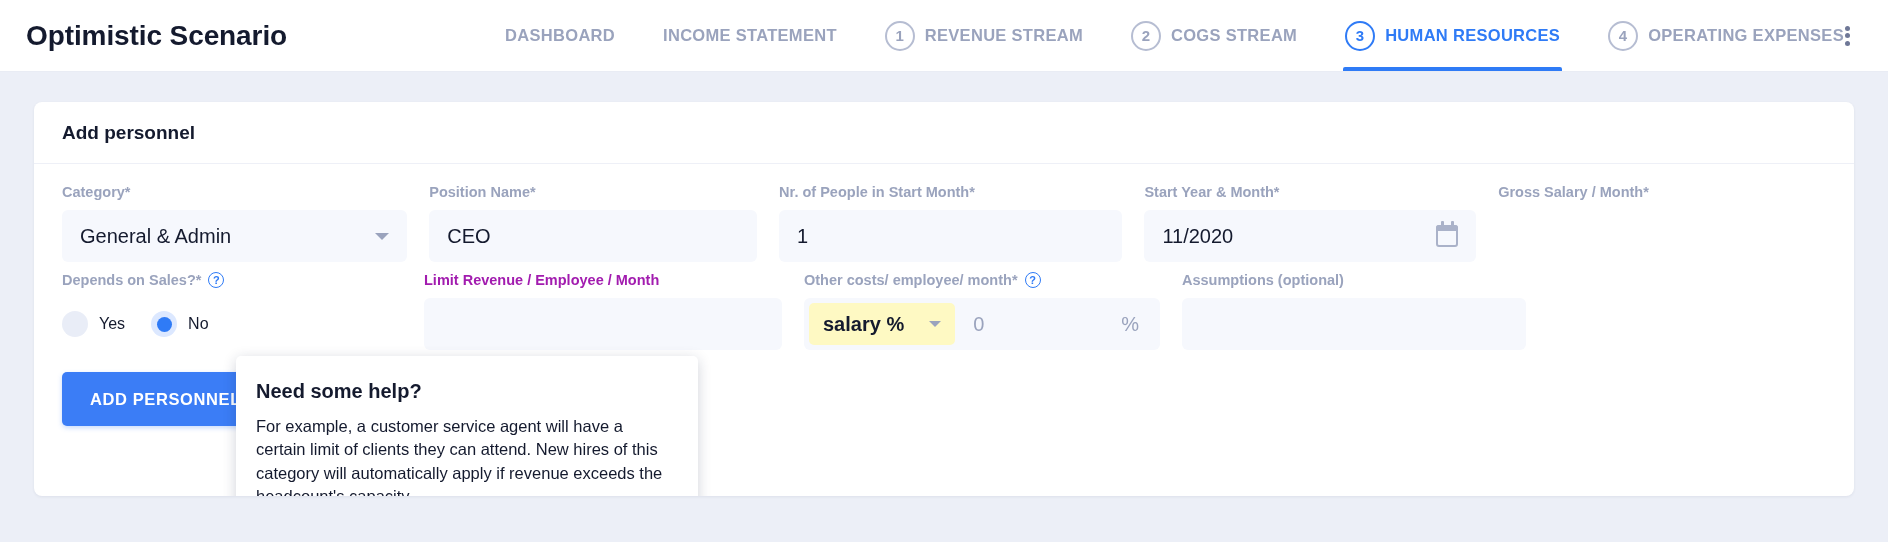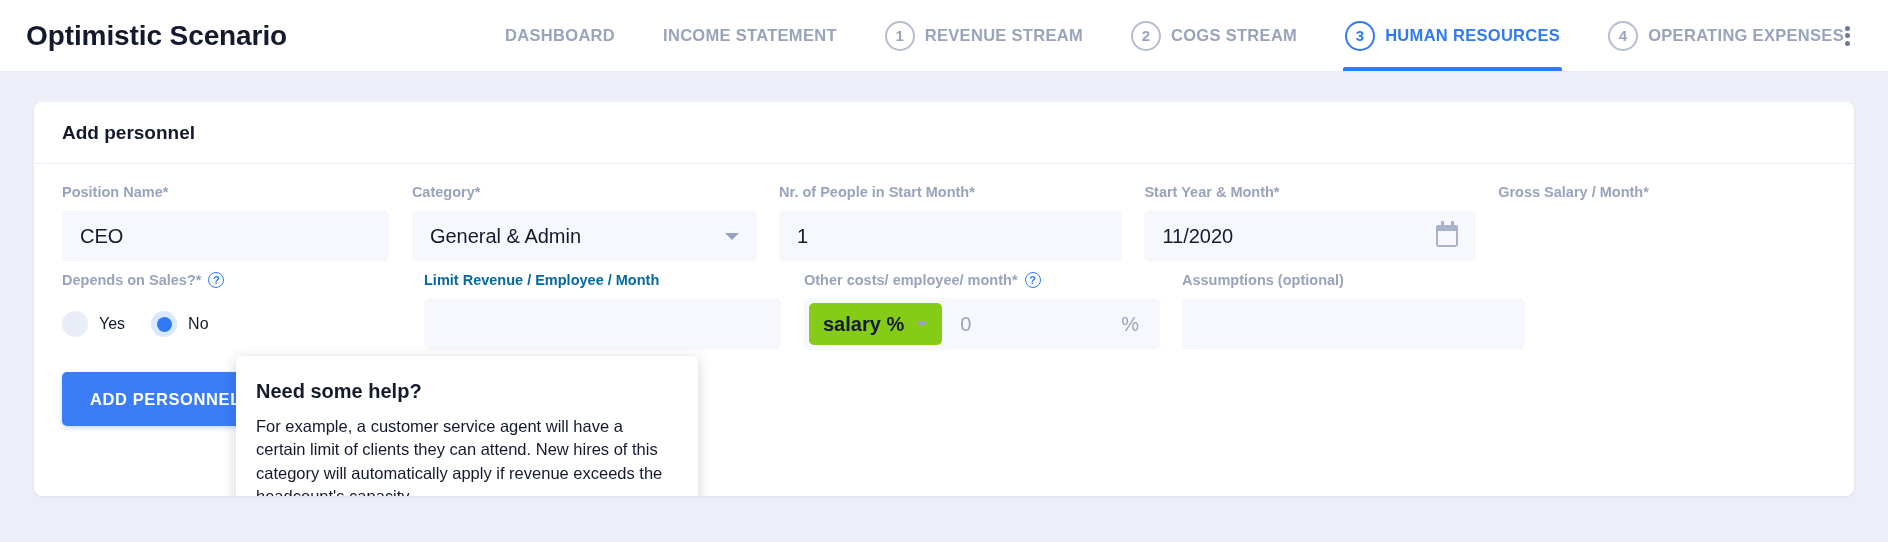--- a/index.html
+++ b/index.html
@@ -121,21 +121,21 @@
   .f-assum { width: 344px; }
 
   .label {
     font-size: 14.5px;
     font-weight: bold;
     color: #9aa3bd;
     margin-bottom: 10px;
     display: flex; align-items: center; gap: 7px;
     white-space: nowrap;
   }
-  .label.muted { color: #0369a1; }
+  .label.muted { color: #a21caf; }
 
   .help-icon {
     width: 16px; height: 16px;
     border-radius: 50%;
     border: 1.6px solid #2f7bf6;
     color: #2f7bf6;
     font-size: 11px; font-weight: bold;
     display: flex; align-items: center; justify-content: center;
     line-height: 1;
     flex: 0 0 auto;
@@ -196,23 +196,23 @@
     background: #2f7bf6;
   }
   .radio span { font-size: 16px; color: #141a2e; }
 
   
   .combo {
     height: 52px; background: #f6f8fd; border-radius: 6px;
     display: flex; align-items: center; padding: 5px;
   }
   .combo-sel {
-    background: #84cc16; border-radius: 5px;
+    background: #fef9c3; border-radius: 5px;
     height: 42px; display: flex; align-items: center;
-    padding: 0 14px; gap: 12px;
+    padding: 0 14px; gap: 25px;
     font-size: 20px; color: #141a2e; font-weight: bold;
     cursor: pointer;
   }
   .combo-sel .caret { border-top-color: #9aa3bd; border-left-width:6px; border-right-width:6px; border-top-width:6px;}
   .combo-num {
     flex: 1; padding: 0 18px; font-size: 20px; color: #9aa3bd;
   }
   .combo-pct { padding-right: 16px; font-size: 20px; color: #9aa3bd; }
 
   
@@ -289,32 +289,32 @@
   <div class="card">
 
     <div class="card-header">
       <div class="card-title">Add personnel</div>
     </div>
 
     <div class="form">
 
       <div class="row">
 
+        <div class="field f-cat">
+          <div class="label">Category*</div>
+          <div class="input">
+            <span class="val">General &amp; Admin</span>
+            <span class="caret"></span>
+          </div>
+        </div>
+
         <div class="field f-pos">
           <div class="label">Position Name*</div>
           <div class="input">
             <span class="val">CEO</span>
-          </div>
-        </div>
-
-        <div class="field f-cat">
-          <div class="label">Category*</div>
-          <div class="input">
-            <span class="val">General &amp; Admin</span>
-            <span class="caret"></span>
           </div>
         </div>
 
         <div class="field f-nr">
           <div class="label">Nr. of People in Start Month*</div>
           <div class="input">
             <span class="val">1</span>
           </div>
         </div>
 

